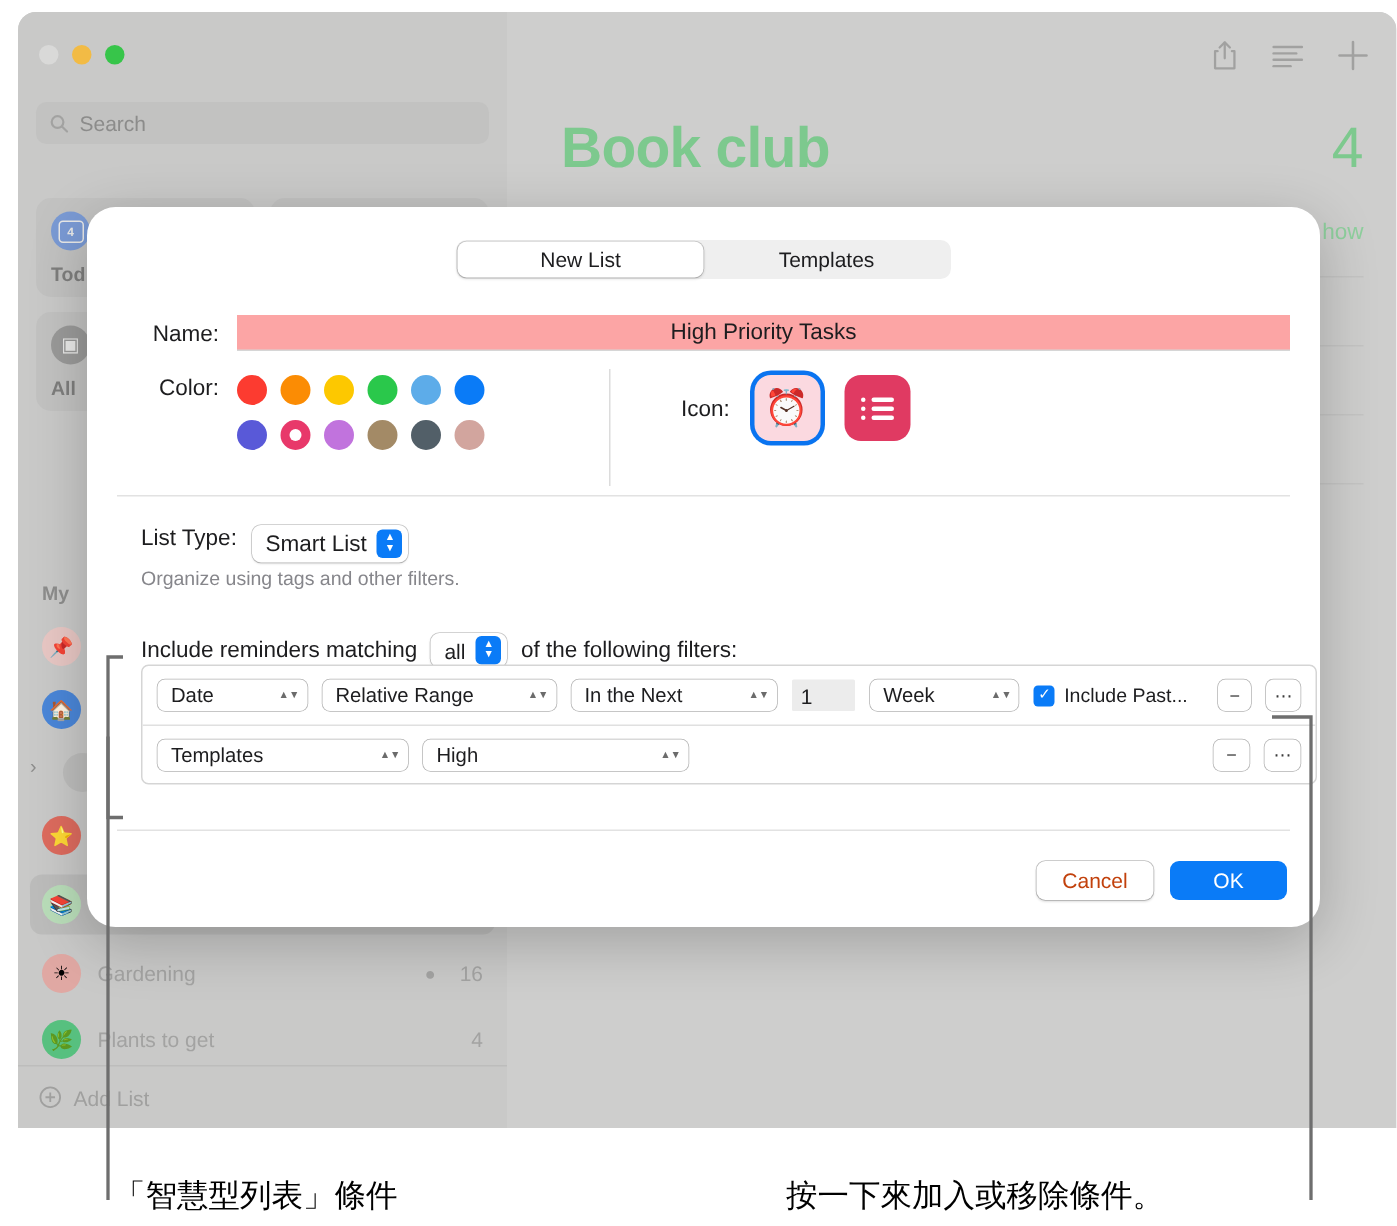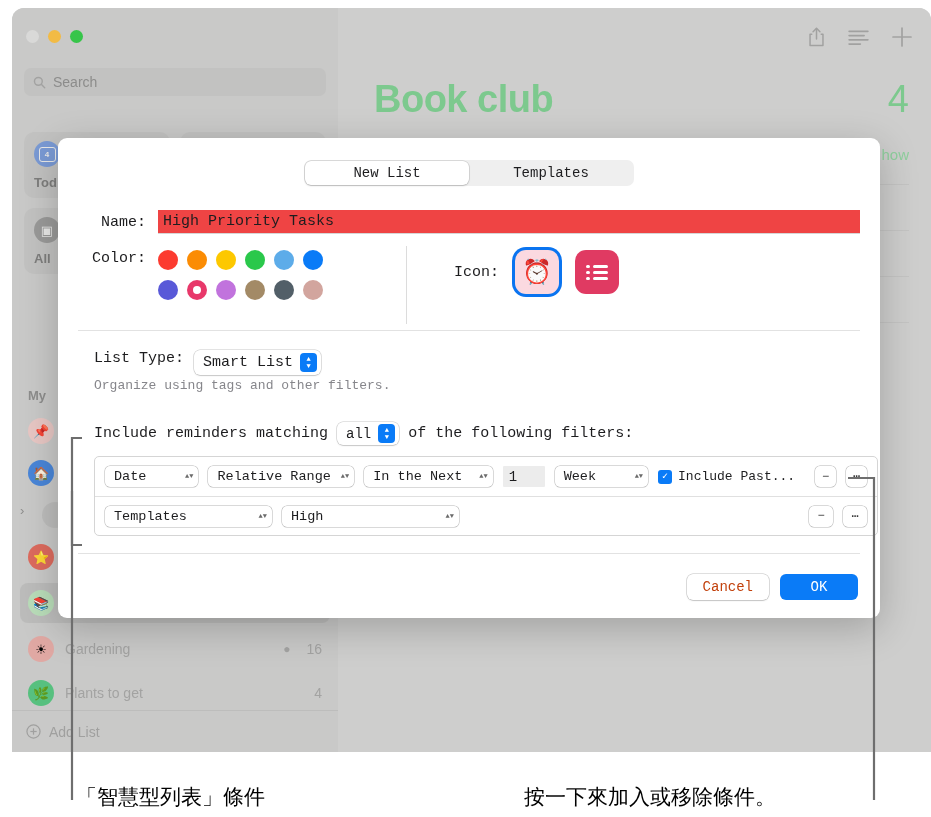--- a/index.html
+++ b/index.html
@@ -116,45 +116,44 @@
     position: absolute; right: 22px; top: 138px;
     font-size: 15px; color: #8ecf9d;
   }
   .main-rowline {
     position: absolute; left: 36px; right: 22px; height: 1px; background: #c4c4c3;
   }
 
   
   .dialog {
     position: absolute; left: 58px; top: 138px; width: 822px; height: 480px;
-    background: #ffffff; border-radius: 9px;
+    background: #ffffff; border-radius: 19px;
     box-shadow: 0 10px 38px rgba(0,0,0,.22);
-    font-family: Liberation Mono, monospace;
   }
   .seg-wrap {
     position: absolute; left: 50%; transform: translateX(-50%); top: 22px;
     display: flex; background: #efefef; border-radius: 7px;
     width: 330px; height: 26px; padding: 1px;
   }
   .seg {
     flex: 1; display: flex; align-items: center; justify-content: center;
     font-size: 14px; color: #1d1d1f; border-radius: 6px; cursor: default;
   }
   .seg.active { background: #ffffff; box-shadow: 0 0 0 .5px rgba(0,0,0,.18), 0 1px 2px rgba(0,0,0,.14); }
 
   .row-name {
     position: absolute; left: 20px; top: 72px; right: 20px;
     display: flex; align-items: center;
   }
   .fld-label { font-size: 15px; color: #1d1d1f; width: 68px; text-align: right; }
   .name-input {
     margin-left: 12px; flex: 1; height: 24px; border: none;
-    border-bottom: 1px solid #d6d6d6; background: #ef4444;
+    border-bottom: 1px solid #d6d6d6; background: #fca5a5;
     font-size: 15px; color: #1d1d1f; font-family: inherit;
-    padding: 0 5px; outline: none;
+    padding: 0 5px; outline: none; text-align: center;
   }
 
   .row-color {
     position: absolute; left: 20px; top: 112px;
     display: flex; align-items: flex-start;
   }
   .swatch-grid {
     margin-left: 12px; display: grid; grid-template-columns: repeat(6, 29px);
     grid-auto-rows: 29px; row-gap: 1px;
   }
@@ -218,21 +217,21 @@
   }
 
   .row-include {
     position: absolute; left: 36px; top: 284px;
     display: flex; align-items: center; gap: 9px;
   }
   .inc-txt { font-size: 15px; color: #1d1d1f; }
 
   
   .filters {
-    position: absolute; left: 36px; top: 318px; width: 784px;
+    position: absolute; left: 36px; top: 305px; width: 784px;
     border: 1px solid #d5d5d5; border-radius: 5px; background: #fff;
     overflow: hidden;
   }
   .frow {
     height: 39px; display: flex; align-items: center; padding: 0 10px; gap: 10px;
   }
   .frow + .frow { border-top: 1px solid #e0e0e0; }
   .select {
     height: 21px; border-radius: 5px; background: #fff;
     box-shadow: 0 0 0 .5px rgba(0,0,0,.3);

